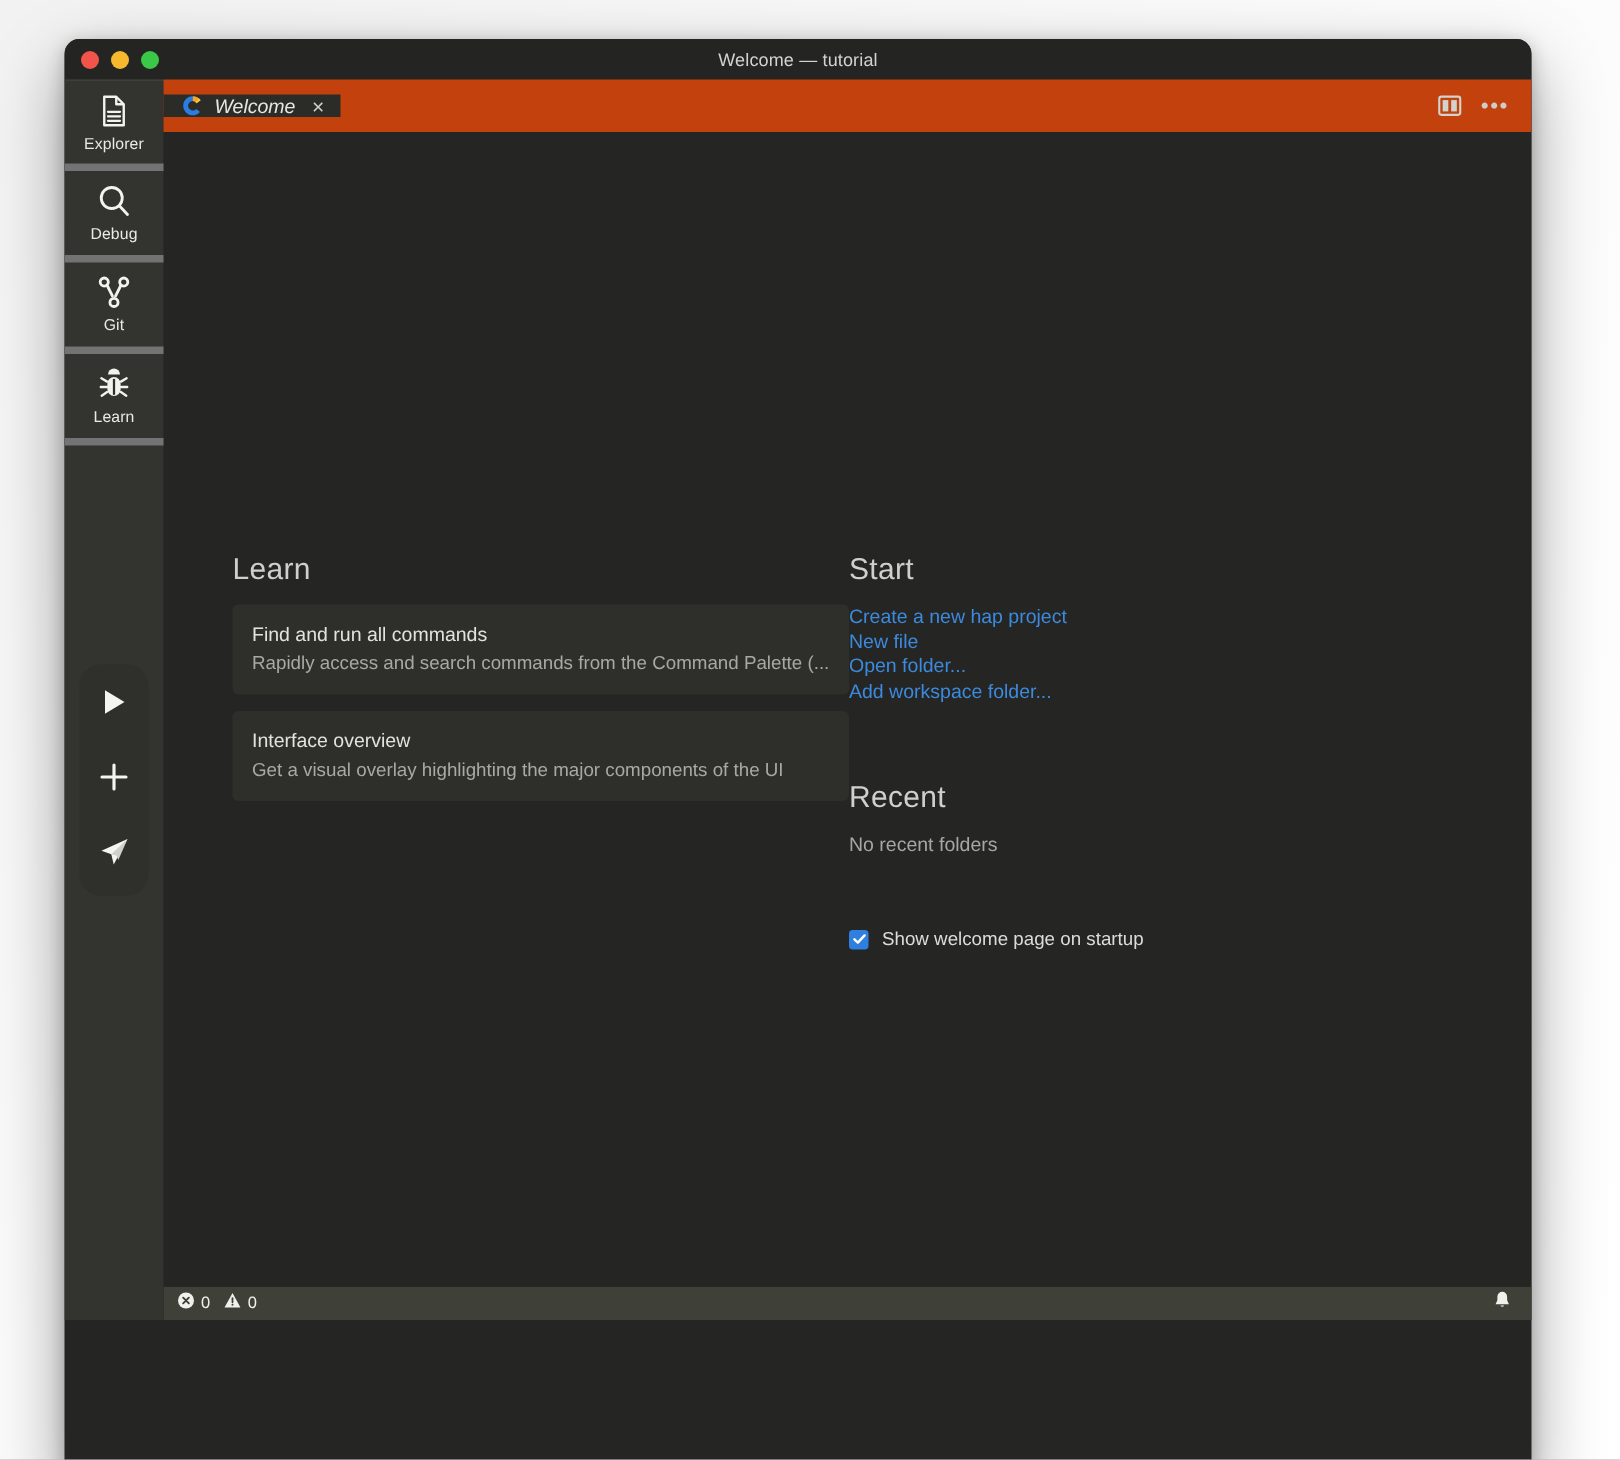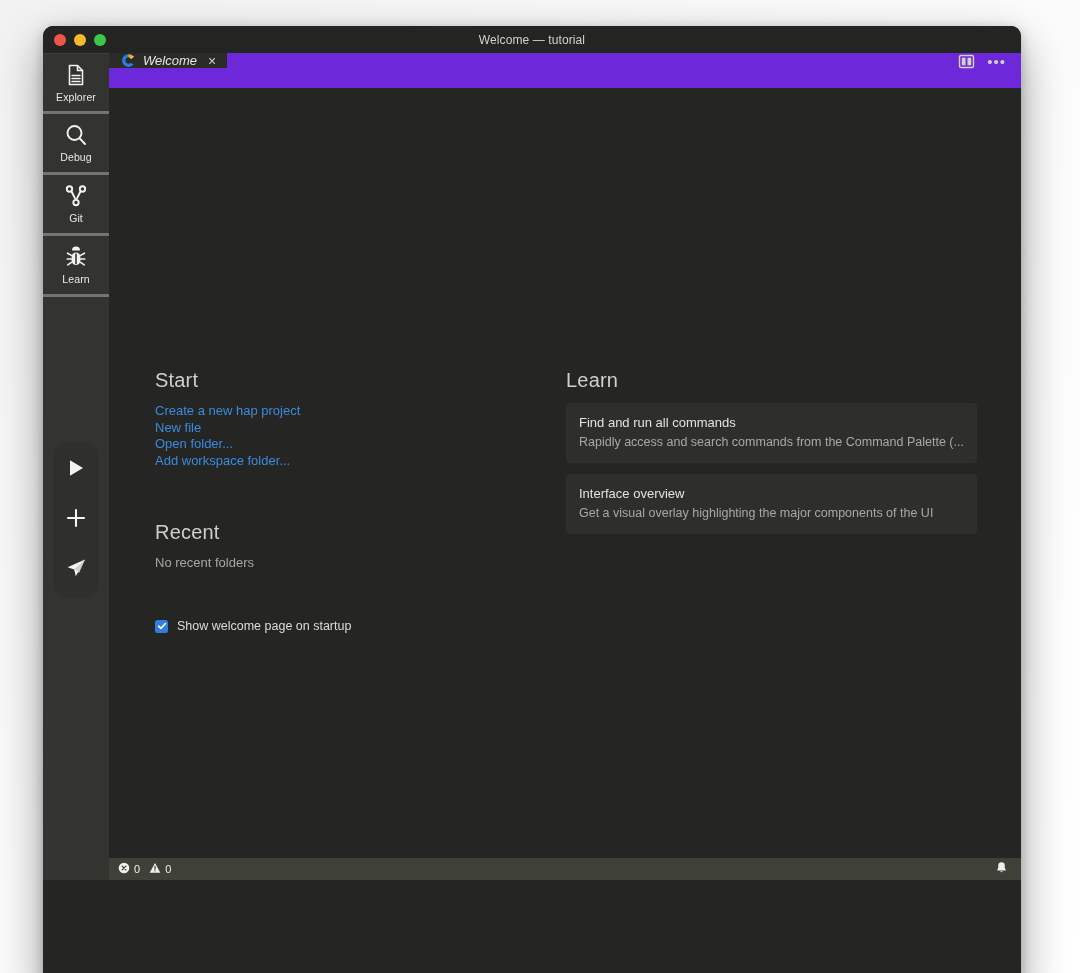--- a/index.html
+++ b/index.html
@@ -80,21 +80,21 @@
     position: relative;
     flex: 0 0 66px;
     display: flex;
     flex-direction: column;
     align-items: center;
   }
   .act-item {
     width: 66px;
     height: 61px;
     box-sizing: border-box;
-    border-bottom: 3px solid #737373;
+    border-bottom: 5px solid #737373;
     display: flex;
     flex-direction: column;
     align-items: center;
     justify-content: center;
     gap: 4px;
     cursor: pointer;
   }
   .act-item .act-icon {
     width: 24px;
     height: 24px;
@@ -135,23 +135,23 @@
   #editor-area {
     flex: 1;
     display: flex;
     flex-direction: column;
     background: #252623;
     min-width: 0;
   }
 
   #tabbar {
     height: 35px;
-    background: #6d28d9;
-    display: flex;
-    align-items: flex-start;
+    background: #c2410c;
+    display: flex;
+    align-items: center;
     position: relative;
     flex: 0 0 35px;
   }
   #tab-welcome {
     display: flex;
     align-items: center;
     gap: 7px;
     padding: 0 11px 0 12px;
     background: #2b2c28;
     min-width: 0;
@@ -433,53 +433,53 @@
                 <rect x="10" y="5" width="4" height="8" fill="#d2d2ce"></rect>
               </svg>
             </span>
             <span class="dots">•••</span>
           </div>
         </div>
 
         <div id="welcome">
           <div id="welcome-grid">
 
+            <div id="col-learn">
+              <h2 class="section-title">Learn</h2>
+
+              <div class="learn-card">
+                <div class="learn-card-title">Find and run all commands</div>
+                <div class="learn-card-desc">Rapidly access and search commands from the Command Palette (...</div>
+              </div>
+
+              <div class="learn-card">
+                <div class="learn-card-title">Interface overview</div>
+                <div class="learn-card-desc">Get a visual overlay highlighting the major components of the UI</div>
+              </div>
+            </div>
+
             <div id="col-start">
               <h2 class="section-title">Start</h2>
               <a class="start-link">Create a new hap project</a>
               <a class="start-link">New file</a>
               <a class="start-link">Open folder...</a>
               <a class="start-link">Add workspace folder...</a>
 
               <div id="recent-block">
                 <h2 class="section-title">Recent</h2>
                 <div id="recent-empty">No recent folders</div>
               </div>
 
               <div id="startup-row">
                 <span class="checkbox">
                   <svg width="10" height="10" viewBox="0 0 10 10">
                     <path d="M1.6 5.2L3.9 7.4 8.4 2.6" stroke="#ffffff" stroke-width="1.6" fill="none" stroke-linecap="round" stroke-linejoin="round"></path>
                   </svg>
                 </span>
                 <span id="startup-label">Show welcome page on startup</span>
-              </div>
-            </div>
-
-            <div id="col-learn">
-              <h2 class="section-title">Learn</h2>
-
-              <div class="learn-card">
-                <div class="learn-card-title">Find and run all commands</div>
-                <div class="learn-card-desc">Rapidly access and search commands from the Command Palette (...</div>
-              </div>
-
-              <div class="learn-card">
-                <div class="learn-card-title">Interface overview</div>
-                <div class="learn-card-desc">Get a visual overlay highlighting the major components of the UI</div>
               </div>
             </div>
 
           </div>
         </div>
 
         <div id="statusbar">
           <div class="status-left">
             <div class="status-item">
               <span>

